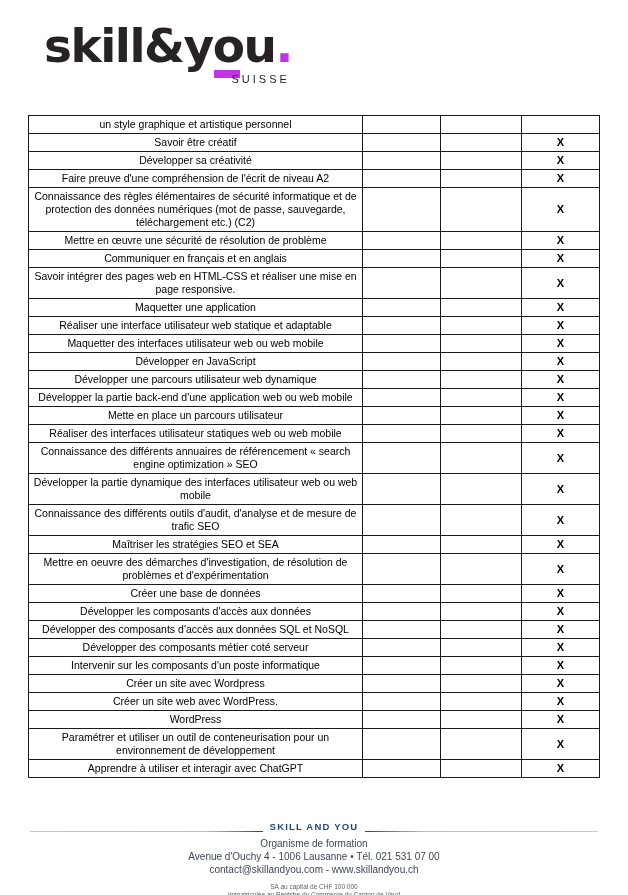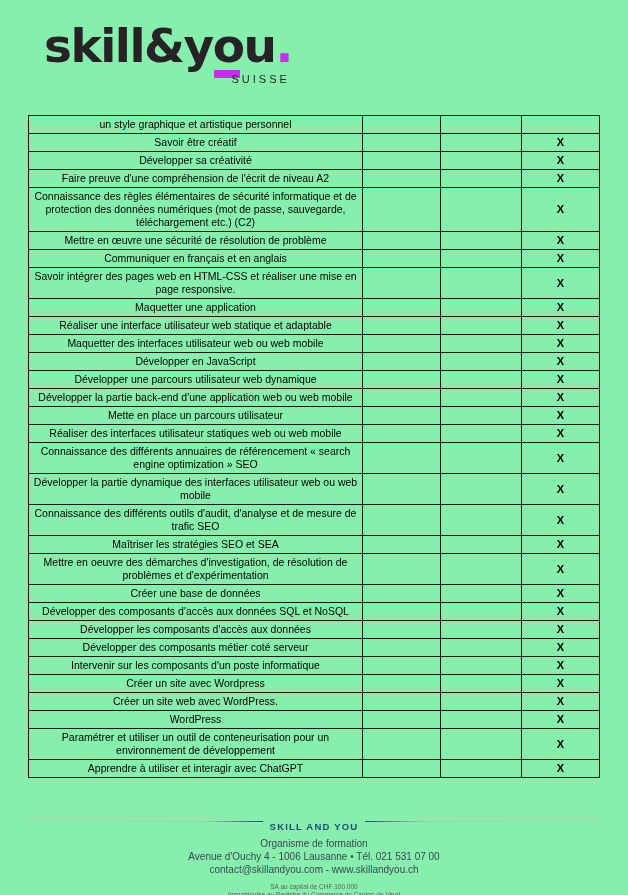--- a/index.html
+++ b/index.html
@@ -7,21 +7,21 @@
     --ink:#262226;
     --navy:#1d4a77;
     --footer-text:#3b4757;
     --legal-text:#5f5f5f;
     --border:#1a1a1a;
   }
   html,body{margin:0;padding:0;background:#e8e8e8;}
   .page{
     position:relative;
     width:628px;height:895px;
-    background:#86efac;
+    background:#ffffff;
     margin:0 auto;
     overflow:hidden;
     font-family:"Liberation Sans", sans-serif;
     color:#000;
   }
 
   
   .logo-block{position:absolute;left:44px;top:22px;width:max-content;}
   .brand-text{
     font-family:"DejaVu Sans", sans-serif;
@@ -60,21 +60,21 @@
   }
   .skills-table td.c1{text-align:center;}
   .skills-table td.c2{text-align:center;}
   .skills-table td.mark{font-weight:bold;font-size:11px;}
 
   
   .footer{
     position:absolute;left:30px;top:821px;width:568px;
     text-align:center;
   }
-  .brand-row{display:flex;align-items:flex-start;gap:7px;}
+  .brand-row{display:flex;align-items:flex-end;gap:7px;}
   .rule{flex:1;height:1px;}
   .rule-left{background:linear-gradient(to right,#c9c9c9 0%,#bdbdbd 75%,var(--navy) 100%);}
   .rule-right{background:linear-gradient(to left,#c9c9c9 0%,#bdbdbd 75%,var(--navy) 100%);}
   .footer-brand{
     font-size:9.5px;font-weight:bold;letter-spacing:1.2px;
     color:var(--navy);white-space:nowrap;
   }
   .footer-tagline{margin-top:6px;font-size:10px;color:var(--footer-text);line-height:12px;}
   .footer-address{font-size:10px;color:var(--footer-text);line-height:12px;margin-top:1px;}
   .footer-contact{font-size:10px;color:var(--footer-text);line-height:12px;margin-top:1px;}
@@ -225,27 +225,27 @@
           <td class="c2 mark"></td>
           <td class="c2 mark">X</td>
         </tr>
         <tr>
           <td class="c1">Créer une base de données</td>
           <td class="c2 mark"></td>
           <td class="c2 mark"></td>
           <td class="c2 mark">X</td>
         </tr>
         <tr>
+          <td class="c1">Développer les composants d'accès aux données</td>
+          <td class="c2 mark"></td>
+          <td class="c2 mark"></td>
+          <td class="c2 mark">X</td>
+        </tr>
+        <tr>
           <td class="c1">Développer des composants d'accès aux données SQL et NoSQL</td>
-          <td class="c2 mark"></td>
-          <td class="c2 mark"></td>
-          <td class="c2 mark">X</td>
-        </tr>
-        <tr>
-          <td class="c1">Développer les composants d'accès aux données</td>
           <td class="c2 mark"></td>
           <td class="c2 mark"></td>
           <td class="c2 mark">X</td>
         </tr>
         <tr>
           <td class="c1">Développer des composants métier coté serveur</td>
           <td class="c2 mark"></td>
           <td class="c2 mark"></td>
           <td class="c2 mark">X</td>
         </tr>

